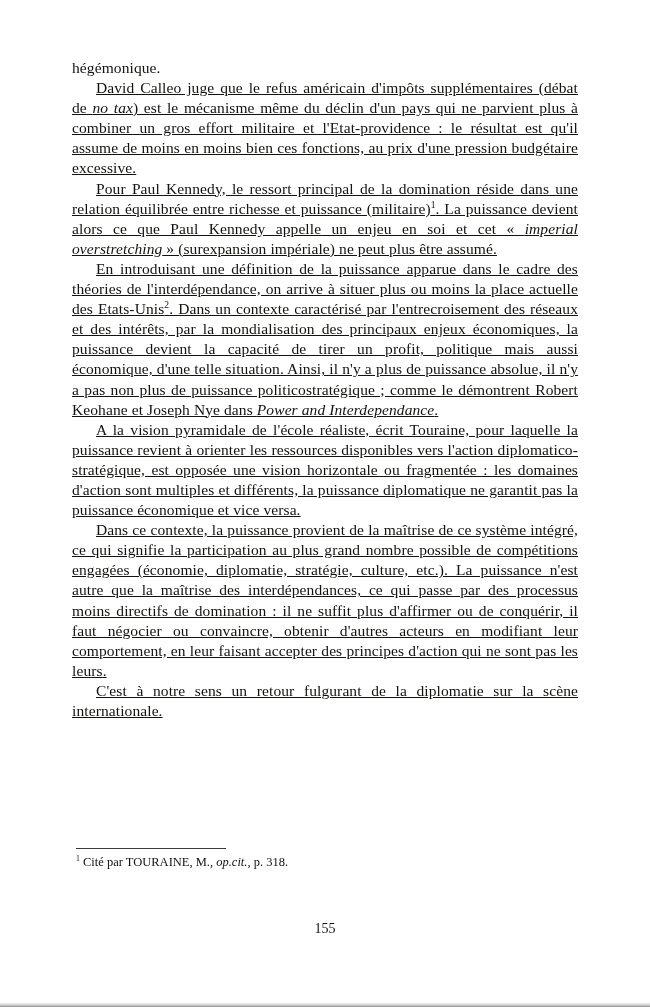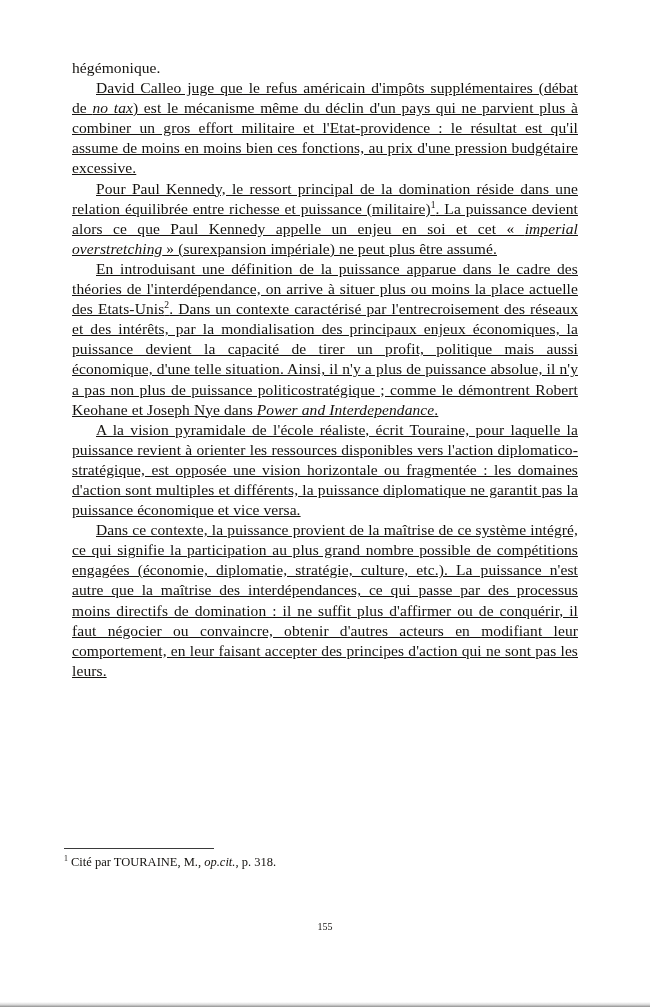--- a/index.html
+++ b/index.html
@@ -33,21 +33,21 @@
     text-indent: 24px;
     text-decoration: underline;
   }
   sup {
     font-size: 0.62em;
     line-height: 0;
     vertical-align: super;
   }
   .footnotes {
     position: absolute;
-    left: 64px;
+    left: 76px;
     right: 72px;
     top: 848px;
   }
   .fn-rule {
     width: 150px;
     height: 0;
     border-top: 1px solid #3a3a3a;
     margin-bottom: 5px;
   }
   .footnotes p {
@@ -55,21 +55,21 @@
     font-size: 12.5px;
     line-height: 16.5px;
     text-align: left;
   }
   .page-number {
     position: absolute;
     left: 0;
     right: 0;
     top: 921px;
     text-align: center;
-    font-size: 10px;
+    font-size: 14px;
   }
   .bottom-edge {
     position: absolute;
     left: 0;
     right: 0;
     bottom: 0;
     height: 5px;
     background: linear-gradient(to bottom, #ffffff 0%, #d8d8d8 55%, #8f8f8f 100%);
   }
 </style>
@@ -78,20 +78,21 @@
 
 <div class="page">
 
   <div class="text">
     <p><span>hégémonique.</span></p>
     <p class="indent"><span>David Calleo juge que le refus américain d'impôts supplémentaires (débat de </span><span style="font-style: italic;">no tax</span><span>) est le mécanisme même du déclin d'un pays qui ne parvient plus à combiner un gros effort militaire et l'Etat-providence : le résultat est qu'il assume de moins en moins bien ces fonctions, au prix d'une pression budgétaire excessive.</span></p>
     <p class="indent"><span>Pour Paul Kennedy, le ressort principal de la domination réside dans une relation équilibrée entre richesse et puissance (militaire)</span><sup>1</sup><span>. La puissance devient alors ce que Paul Kennedy appelle un enjeu en soi et cet « </span><span style="font-style: italic;">imperial overstretching</span><span> » (surexpansion impériale) ne peut plus être assumé.</span></p>
     <p class="indent"><span>En introduisant une définition de la puissance apparue dans le cadre des théories de l'interdépendance, on arrive à situer plus ou moins la place actuelle des Etats-Unis</span><sup>2</sup><span>. Dans un contexte caractérisé par l'entrecroisement des réseaux et des intérêts, par la mondialisation des principaux enjeux économiques, la puissance devient la capacité de tirer un profit, politique mais aussi économique, d'une telle situation. Ainsi, il n'y a plus de puissance absolue, il n'y a pas non plus de puissance politicostratégique ; comme le démontrent Robert Keohane et Joseph Nye dans </span><span style="font-style: italic;">Power and Interdependance</span><span>.</span></p>
     <p class="indent"><span>A la vision pyramidale de l'école réaliste, écrit Touraine, pour laquelle la puissance revient à orienter les ressources disponibles vers l'action diplomatico-stratégique, est opposée une vision horizontale ou fragmentée : les domaines d'action sont multiples et différents, la puissance diplomatique ne garantit pas la puissance économique et vice versa.</span></p>
     <p class="indent"><span>Dans ce contexte, la puissance provient de la maîtrise de ce système intégré, ce qui signifie la participation au plus grand nombre possible de compétitions engagées (économie, diplomatie, stratégie, culture, etc.). La puissance n'est autre que la maîtrise des interdépendances, ce qui passe par des processus moins directifs de domination : il ne suffit plus d'affirmer ou de conquérir, il faut négocier ou convaincre, obtenir d'autres acteurs en modifiant leur comportement, en leur faisant accepter des principes d'action qui ne sont pas les leurs.</span></p>
+    <p class="indent"><span>C'est à notre sens un retour fulgurant de la diplomatie sur la scène internationale.</span></p>
   </div>
 
   <div class="footnotes">
     <div class="fn-rule"></div>
     <p><sup>1</sup><span> Cité par TOURAINE, M., </span><span style="font-style: italic;">op.cit.</span><span>, p. 318.</span></p>
   </div>
 
   <div class="page-number">155</div>
 
   <div class="bottom-edge"></div>

